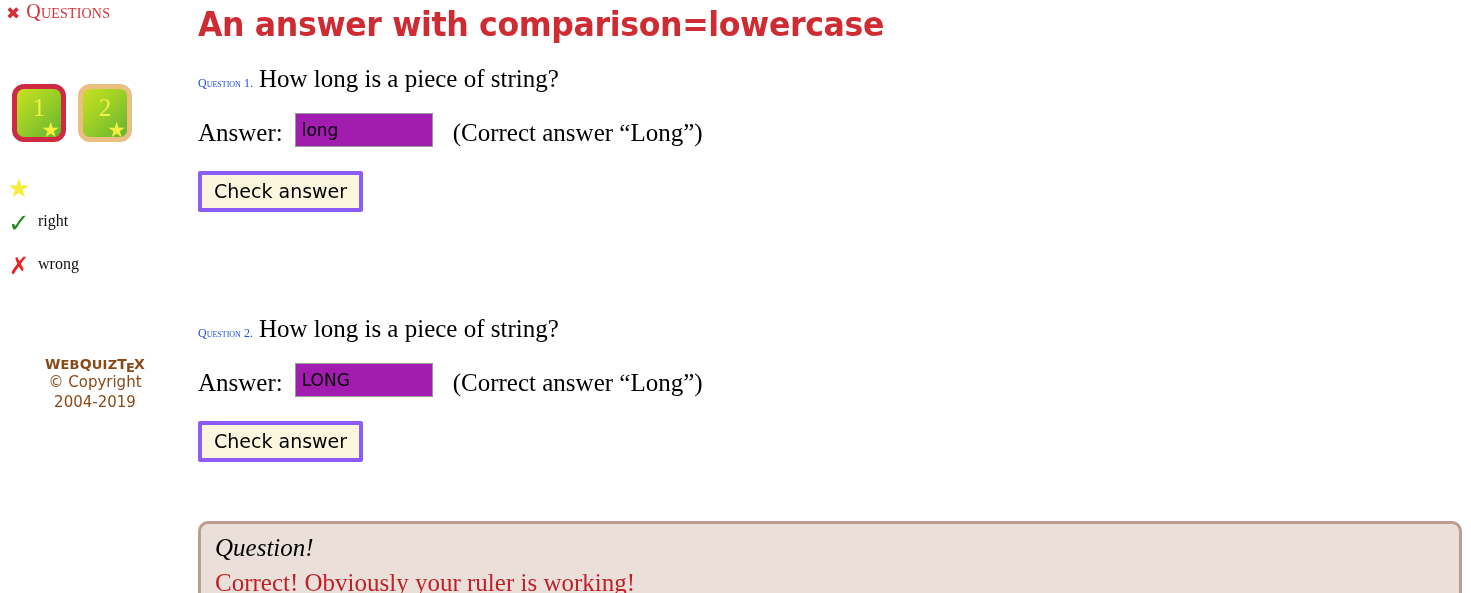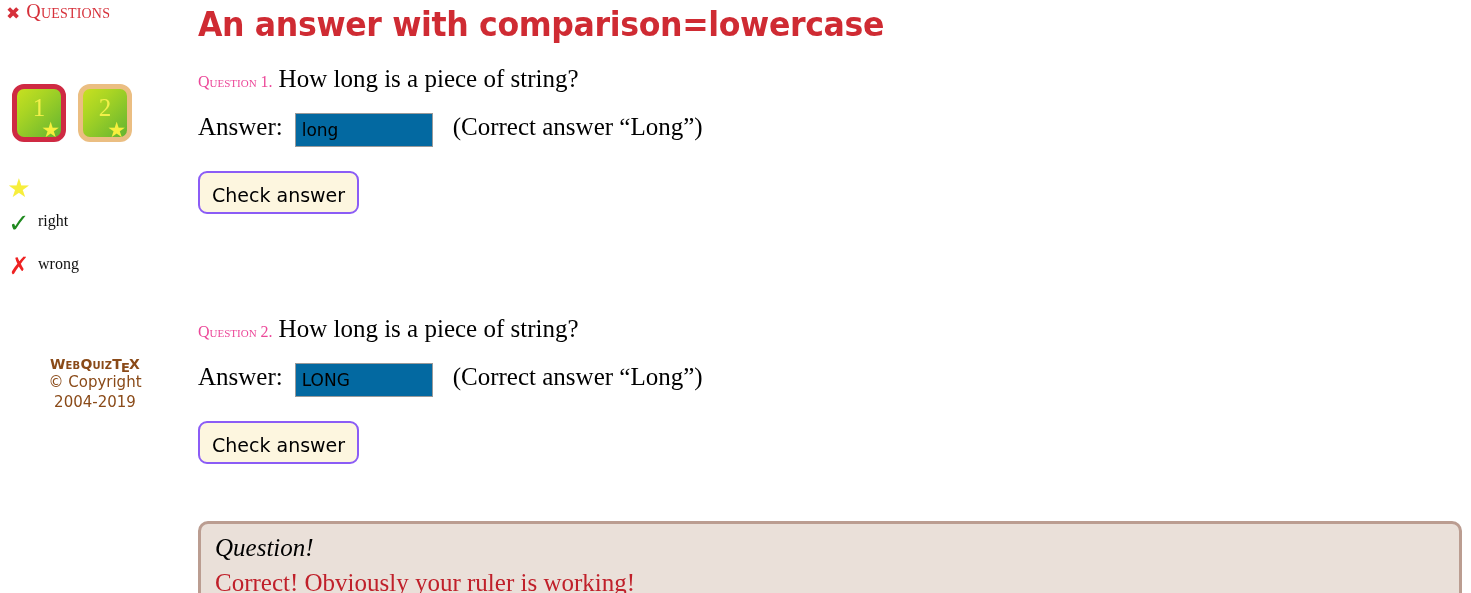--- a/index.html
+++ b/index.html
@@ -137,21 +137,21 @@
     text-align: center;
     color: #8a4a18;
     font-family: "DejaVu Sans", sans-serif;
   }
   #copyright .logo {
     font-weight: bold;
     font-size: 14px;
     letter-spacing: 0.2px;
     white-space: nowrap;
   }
-  #copyright .logo .sc { font-size: 10px; margin-top: 6px; }
+  #copyright .logo .sc { font-size: 13px; margin-top: 6px; }
   #copyright .logo .tex-e {
     display: inline-block;
     transform: translateY(3px);
     font-size: 13px;
     margin: 0 -1px;
   }
   #copyright .cline {
     font-size: 15px;
     line-height: 1.35;
     color: #8a4a18;
@@ -183,72 +183,72 @@
   .question-block { position: absolute; left: 0; width: 1265px; }
   #q1-block { top: 56px; }
   #q2-block { top: 306px; }
 
   .q-head {
     display: flex;
     align-items: baseline;
     white-space: nowrap;
   }
   .q-marker {
-    color: #ec4899;
-    font-family: "Liberation Serif", serif;
-    font-size: 16px;
+    color: #1d4ed8;
+    font-family: "Liberation Serif", serif;
+    font-size: 12px;
     font-variant: small-caps;
     margin-right: 6px;
   }
   .q-marker .qnumtxt { font-variant: normal; }
   .q-text {
     font-family: "Liberation Serif", serif;
     font-size: 25px;
     color: #000000;
   }
 
   .answer-row {
     display: flex;
-    align-items: flex-start;
+    align-items: flex-end;
     margin-top: 20px;
     white-space: nowrap;
   }
   .answer-label {
     font-family: "Liberation Serif", serif;
     font-size: 25px;
     color: #000000;
     margin-right: 12px;
   }
   .answer-input {
     width: 138px;
     height: 34px;
     box-sizing: border-box;
     border: 1px solid #9a9a9a;
-    background: #0369a1;
+    background: #a21caf;
     font-family: "DejaVu Sans", sans-serif;
     font-size: 17px;
     color: #000000;
     padding: 2px 6px;
     outline: none;
     border-radius: 0;
   }
   .correct-note {
     font-family: "Liberation Serif", serif;
     font-size: 25px;
     color: #000000;
     margin-left: 20px;
   }
 
   .check-btn {
     display: inline-block;
     margin-top: 24px;
     background: #fdf6df;
-    border: 2px solid #8b5cf6;
-    border-radius: 9px;
-    padding: 11px 12px 5px 12px;
+    border: 4px solid #8b5cf6;
+    border-radius: 2px;
+    padding: 5px 12px 5px 12px;
     font-family: "DejaVu Sans", sans-serif;
     font-size: 19px;
     color: #000000;
     cursor: pointer;
     line-height: 1.2;
   }
 
   
   #feedback {
     position: absolute;

